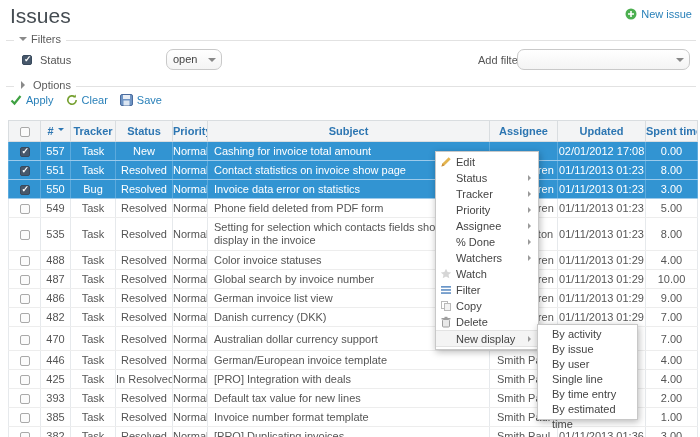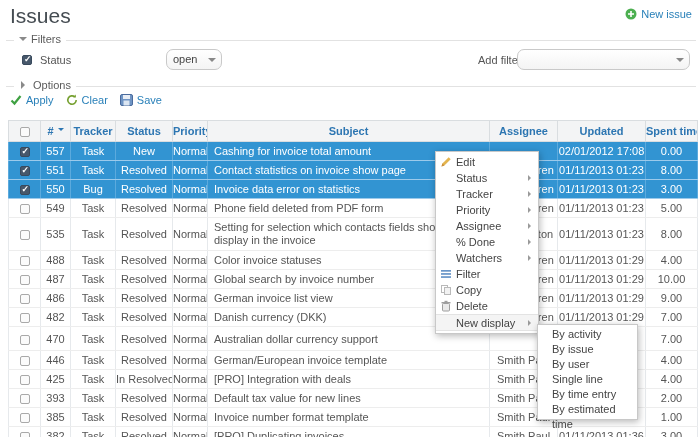--- a/index.html
+++ b/index.html
@@ -334,20 +334,23 @@
           <path d="M1.5 10.5l.9-2.9 6.3-6.3 2 2-6.3 6.3z" fill="#e3b44e"></path>
           <path d="M1.5 10.5l.9-2.9 2 2z" fill="#c98c3c"></path>
         </svg></span><span>Edit</span></li>
     <li><span>Status</span><span class="sub-arrow"></span></li>
     <li><span>Tracker</span><span class="sub-arrow"></span></li>
     <li><span>Priority</span><span class="sub-arrow"></span></li>
     <li><span>Assignee</span><span class="sub-arrow"></span></li>
     <li><span>% Done</span><span class="sub-arrow"></span></li>
     <li><span>Watchers</span><span class="sub-arrow"></span></li>
     <li><span class="mi-icon"><svg width="12" height="12" viewBox="0 0 12 12">
+          <path d="M6 .8l1.6 3.2 3.6.4-2.7 2.4.8 3.5L6 8.5 2.7 10.3l.8-3.5L.8 4.4l3.6-.4z" fill="#d6d6d6"></path>
+        </svg></span><span>Watch</span></li>
+    <li><span class="mi-icon"><svg width="12" height="12" viewBox="0 0 12 12">
           <g fill="#6a96c8">
             <rect x="1" y="2" width="10" height="1.7"></rect>
             <rect x="1" y="5.1" width="10" height="1.7"></rect>
             <rect x="1" y="8.2" width="10" height="1.7"></rect>
           </g>
         </svg></span><span>Filter</span></li>
     <li><span class="mi-icon"><svg width="12" height="12" viewBox="0 0 12 12">
           <g stroke="#b9b9b9" fill="#ffffff">
             <rect x="1.5" y="1.5" width="6" height="7"></rect>
             <rect x="4.5" y="3.5" width="6" height="7" fill="#f2f2f2"></rect>

